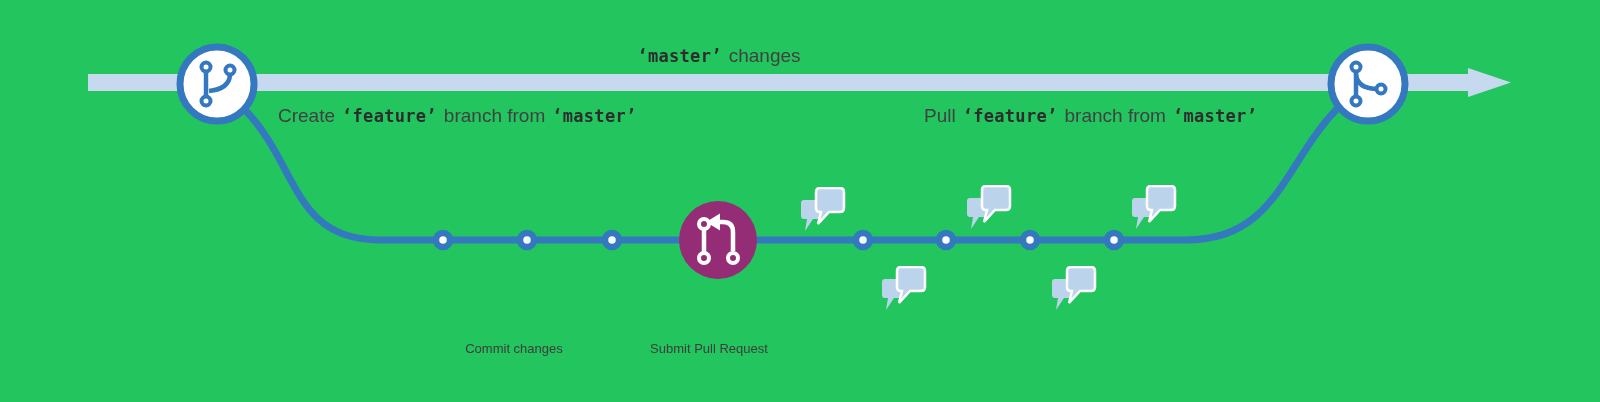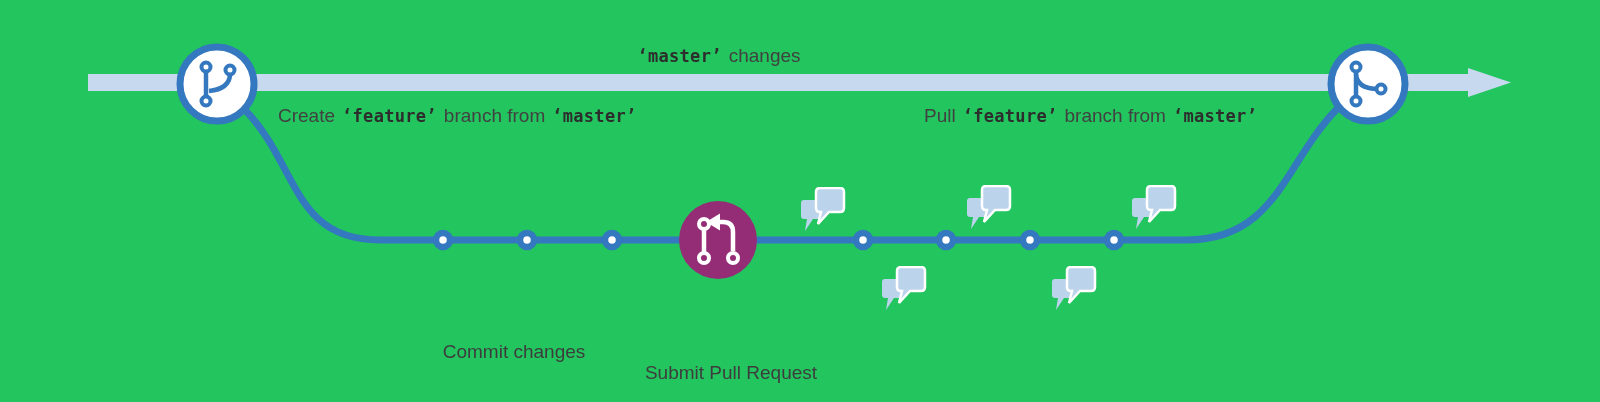--- a/index.html
+++ b/index.html
@@ -32,28 +32,28 @@
     font-size: 17px;
     color: #2d2d2d;
     letter-spacing: 0.3px;
   }
   .centered { transform: translateX(-50%); }
   .step-label {
     position: absolute;
     top: 341px;
     transform: translateX(-50%);
     white-space: nowrap;
-    font-size: 19px;
+    font-size: 13px;
     color: #3d3d3d;
   }
   .master-label { top: 45px; left: 719px; }
   .create-label { top: 105px; left: 278px; }
   .merge-label  { top: 105px; left: 924px; }
   .commit-label  { left: 514px; }
-  .pr-label      { left: 731px; margin-top: 21px; }
+  .pr-label      { left: 709px; }
   .discuss-label { left: 1005px; }
 </style>
 </head>
 <body>
 
 <div class="canvas">
 
   <svg class="diagram-svg" viewBox="0 0 1600 402" xmlns="http://www.w3.org/2000/svg">
 
     <defs>

